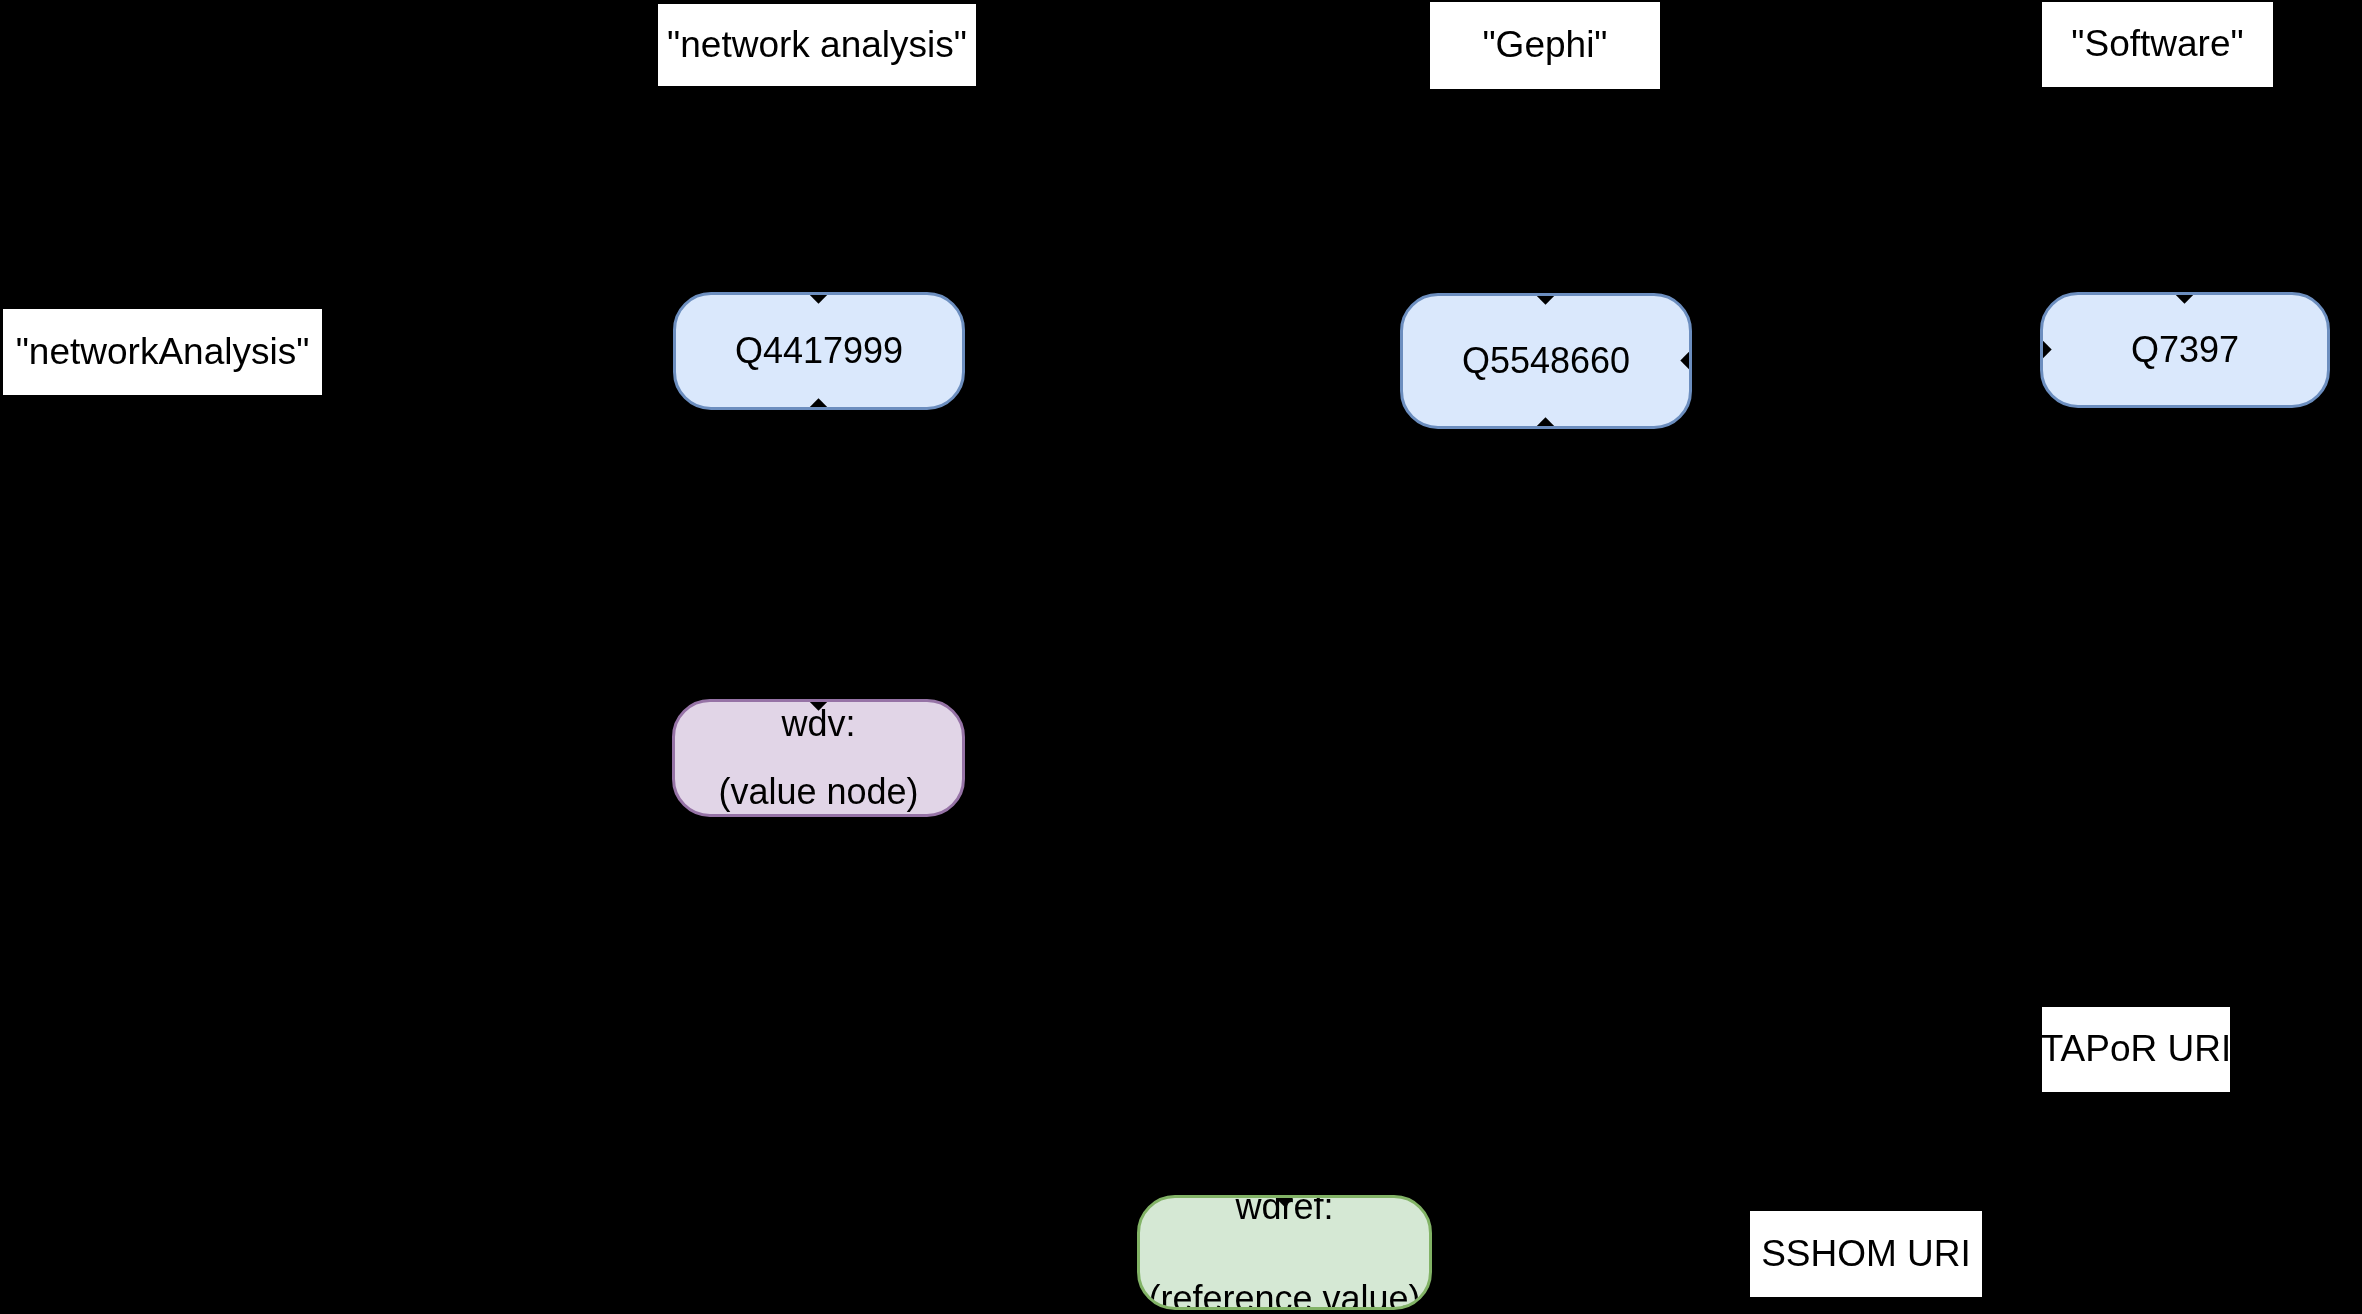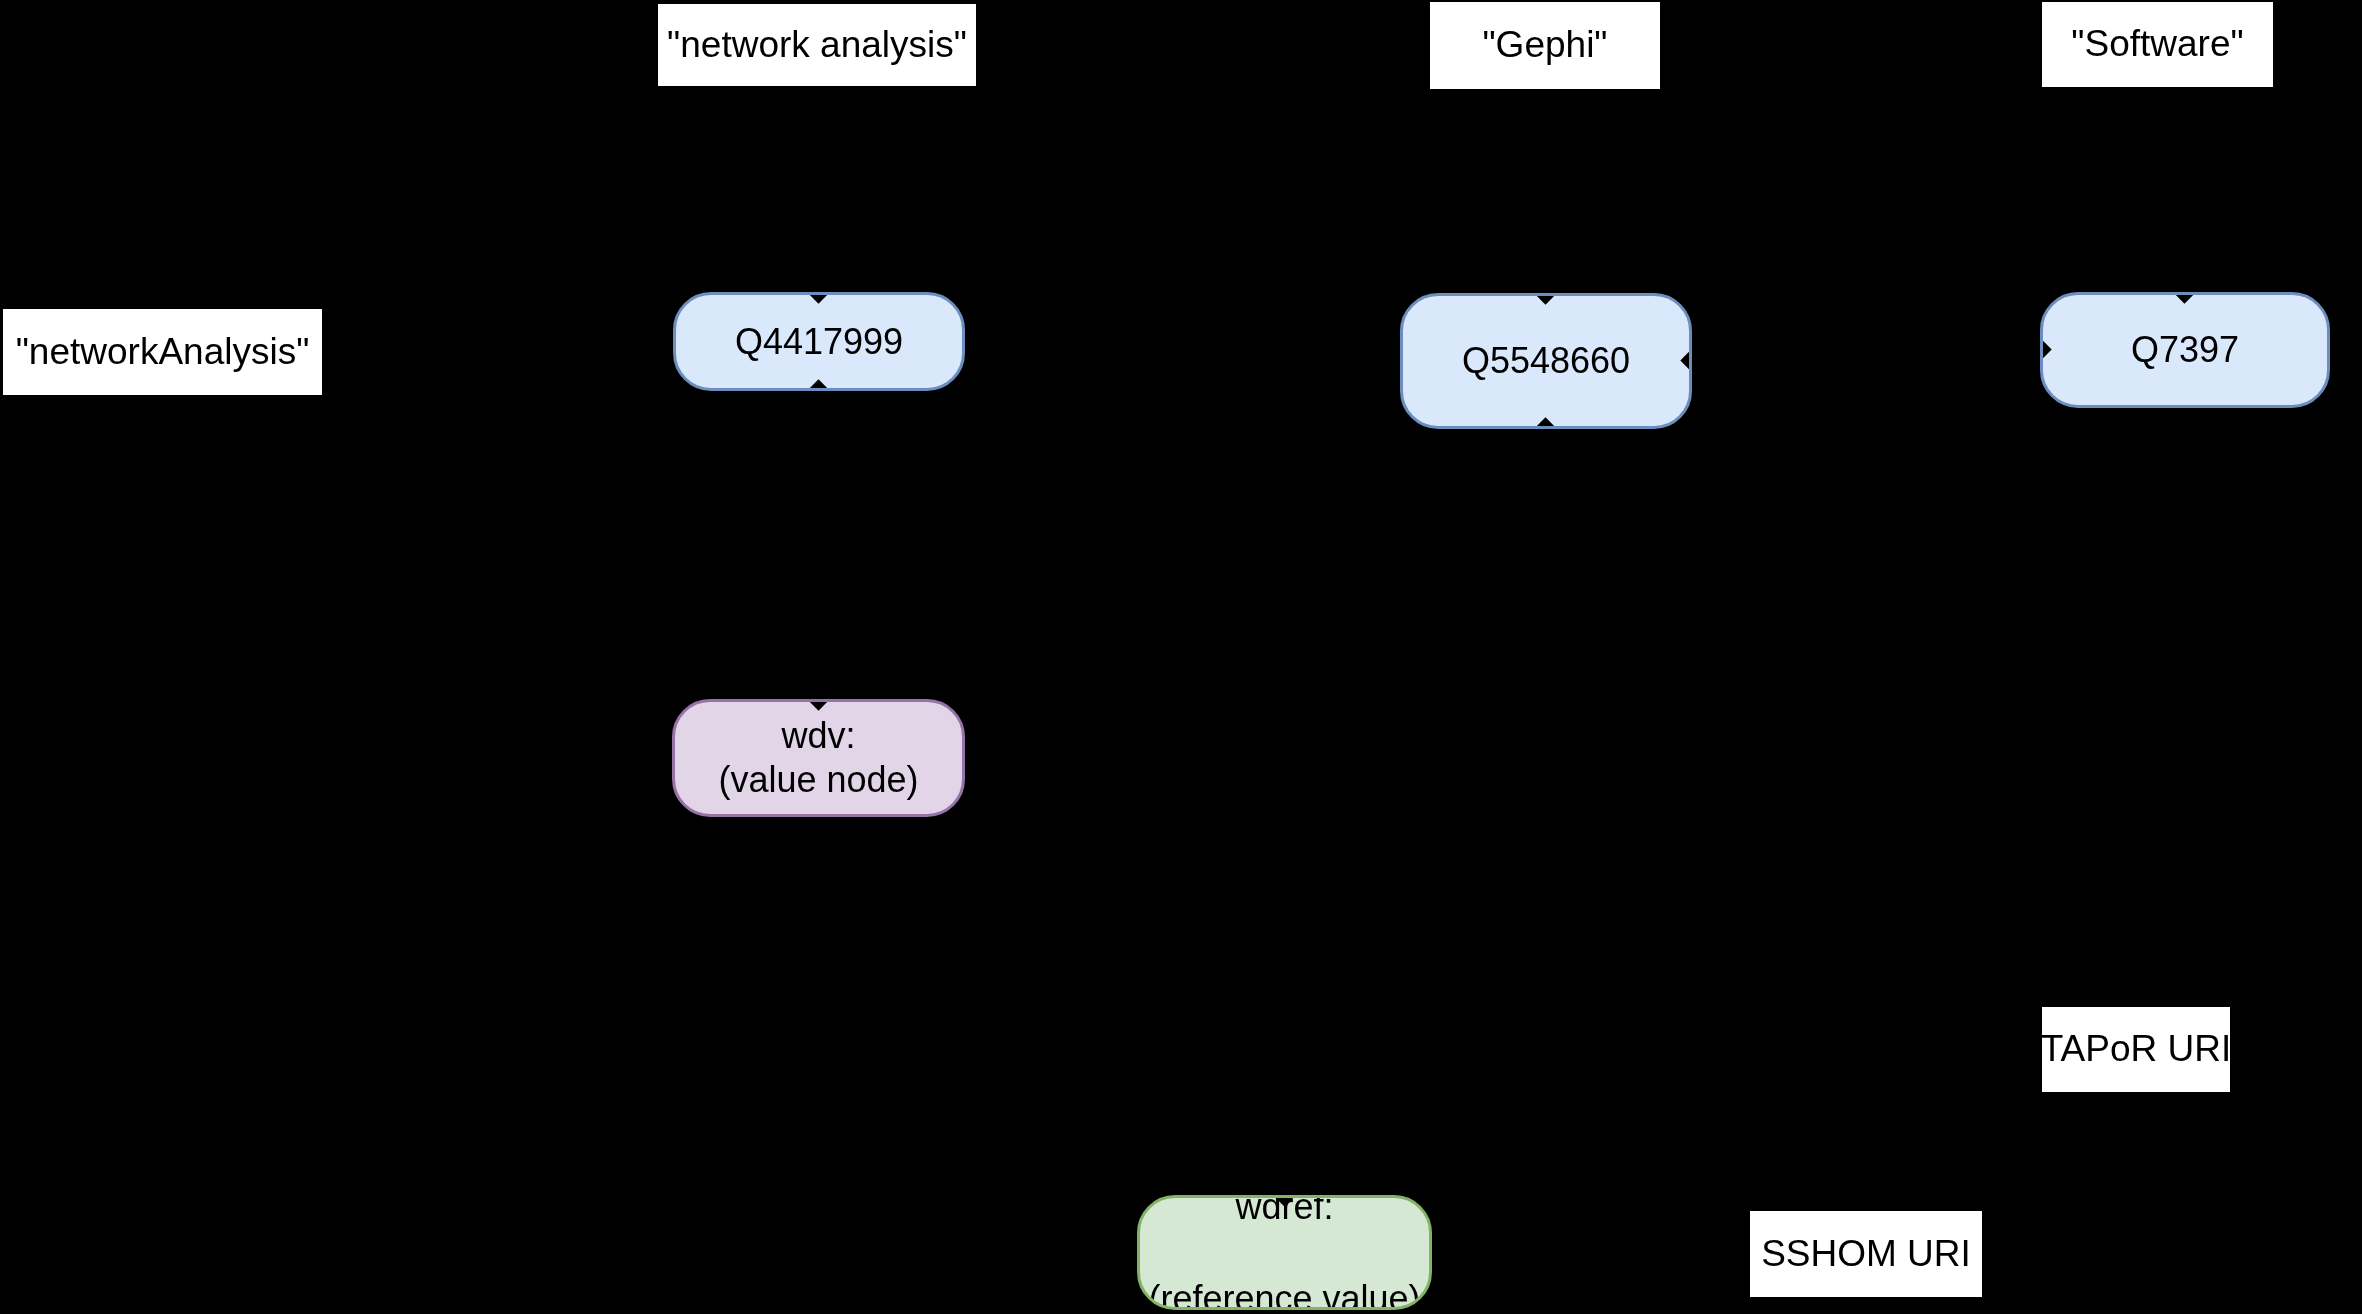--- a/index.html
+++ b/index.html
@@ -51,24 +51,24 @@
     font-size: 36px;
     line-height: 44px;
     white-space: nowrap;
     overflow: hidden;
   }
   .node.item      { background: #dae8fc; border-color: #6c8ebf; }
   .node.value     { background: #e1d5e7; border-color: #9673a6; }
   .node.statement { background: #fff2cc; border-color: #d6b656; }
   .node.reference { background: #d5e8d4; border-color: #82b366; gap: 48px; }
 
-  #node-q4417999 { left: 673px;  top: 292px;  width: 292px; height: 99px; }
+  #node-q4417999 { left: 673px;  top: 292px;  width: 292px; height: 118px; }
   #node-q5548660 { left: 1400px; top: 293px;  width: 292px; height: 136px; }
   #node-q7397    { left: 2012px; top: 292px;  width: 290px; height: 116px; margin-left: 28px; }
-  #node-wdv      { left: 672px;  top: 699px;  width: 293px; height: 118px; }
+  #node-wdv      { left: 672px;  top: 699px;  width: 293px; height: 118px; justify-content: space-between; }
   #node-wds      { left: 1136px; top: 700px;  width: 296px; height: 117px; }
   #node-wdref    { left: 1137px; top: 1195px; width: 295px; height: 115px; }
 
   
   .notch {
     position: absolute;
     width: 13px;
     height: 13px;
     background: #000000;
     transform: rotate(45deg);

